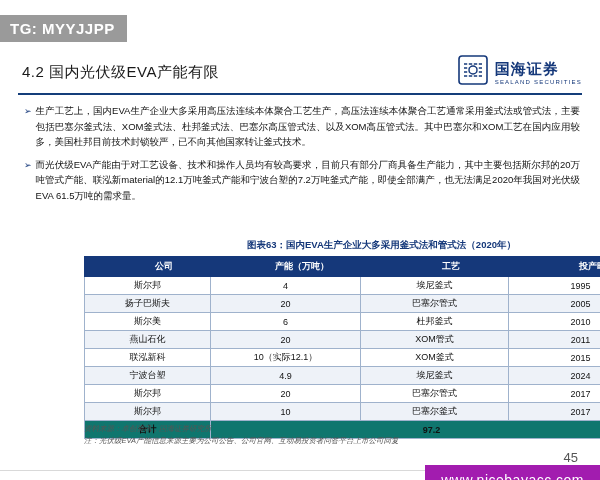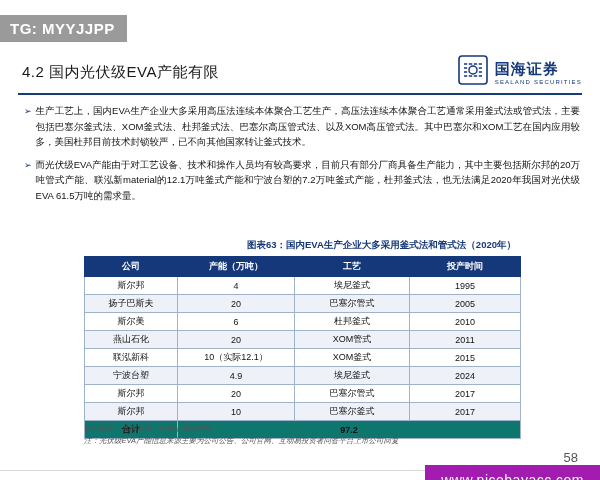--- a/index.html
+++ b/index.html
@@ -84,20 +84,21 @@
     border:1px solid #9fb2cc;
     font-size:9px;color:#111111;
     text-align:center;
     height:17px;
     padding:0;
   }
   thead th{
     background:#15387a;color:#ffffff;font-weight:bold;
     height:19px;
     border:1px solid #15387a;
+    padding-left:33px;
   }
   tbody tr:nth-child(odd){background:#ffffff;}
   tbody tr:nth-child(even){background:#eef2f8;}
   tbody tr.total-row td{
     background:#0f766e;font-weight:bold;margin-left:40px;
   }
   .source{
     position:absolute;left:84px;top:408px;width:450px;
     font-size:7.5px;color:#555555;line-height:11.5px;
     font-style:italic;
@@ -144,21 +145,21 @@
     </div>
   </div>
 
   <div class="bullets">
     <div class="bullet">
       <span class="bullet-mark">➢</span>
       <span class="bullet-text">生产工艺上，国内EVA生产企业大多采用高压法连续本体聚合工艺生产，高压法连续本体聚合工艺通常采用釜式法或管式法，主要包括巴塞尔釜式法、XOM釜式法、杜邦釜式法、巴塞尔高压管式法、以及XOM高压管式法。其中巴塞尔和XOM工艺在国内应用较多，美国杜邦目前技术封锁较严，已不向其他国家转让釜式技术。</span>
     </div>
     <div class="bullet">
       <span class="bullet-mark">➢</span>
-      <span class="bullet-text">而光伏级EVA产能由于对工艺设备、技术和操作人员均有较高要求，目前只有部分厂商具备生产能力，其中主要包括斯尔邦的20万吨管式产能、联泓新material的12.1万吨釜式产能和宁波台塑的7.2万吨釜式产能，杜邦釜式法，也无法满足2020年我国对光伏级EVA 61.5万吨的需求量。</span>
+      <span class="bullet-text">而光伏级EVA产能由于对工艺设备、技术和操作人员均有较高要求，目前只有部分厂商具备生产能力，其中主要包括斯尔邦的20万吨管式产能、联泓新material的12.1万吨釜式产能和宁波台塑的7.2万吨釜式产能，即使全部满产，也无法满足2020年我国对光伏级EVA 61.5万吨的需求量。</span>
     </div>
   </div>
 
   <div class="table-block">
     <div class="table-caption">图表63：国内EVA生产企业大多采用釜式法和管式法（2020年）</div>
     <table>
       <thead>
         <tr>
           <th style="width:92px">公司</th>
           <th style="width:116px">产能（万吨）</th>
@@ -221,17 +222,17 @@
         </tr>
       </tbody>
     </table>
   </div>
 
   <div class="source">
     <div>资料来源：卓创资讯，国海证券研究所</div>
     <div>注：光伏级EVA产能信息来源主要为公司公告、公司官网、互动易投资者问答平台上市公司回复</div>
   </div>
 
-  <div class="page-no">58</div>
+  <div class="page-no">45</div>
   <div class="footer-rule"></div>
 
   <div class="watermark-bottom">www.nicebayacc.com</div>
 </div>
 
 </body></html>

